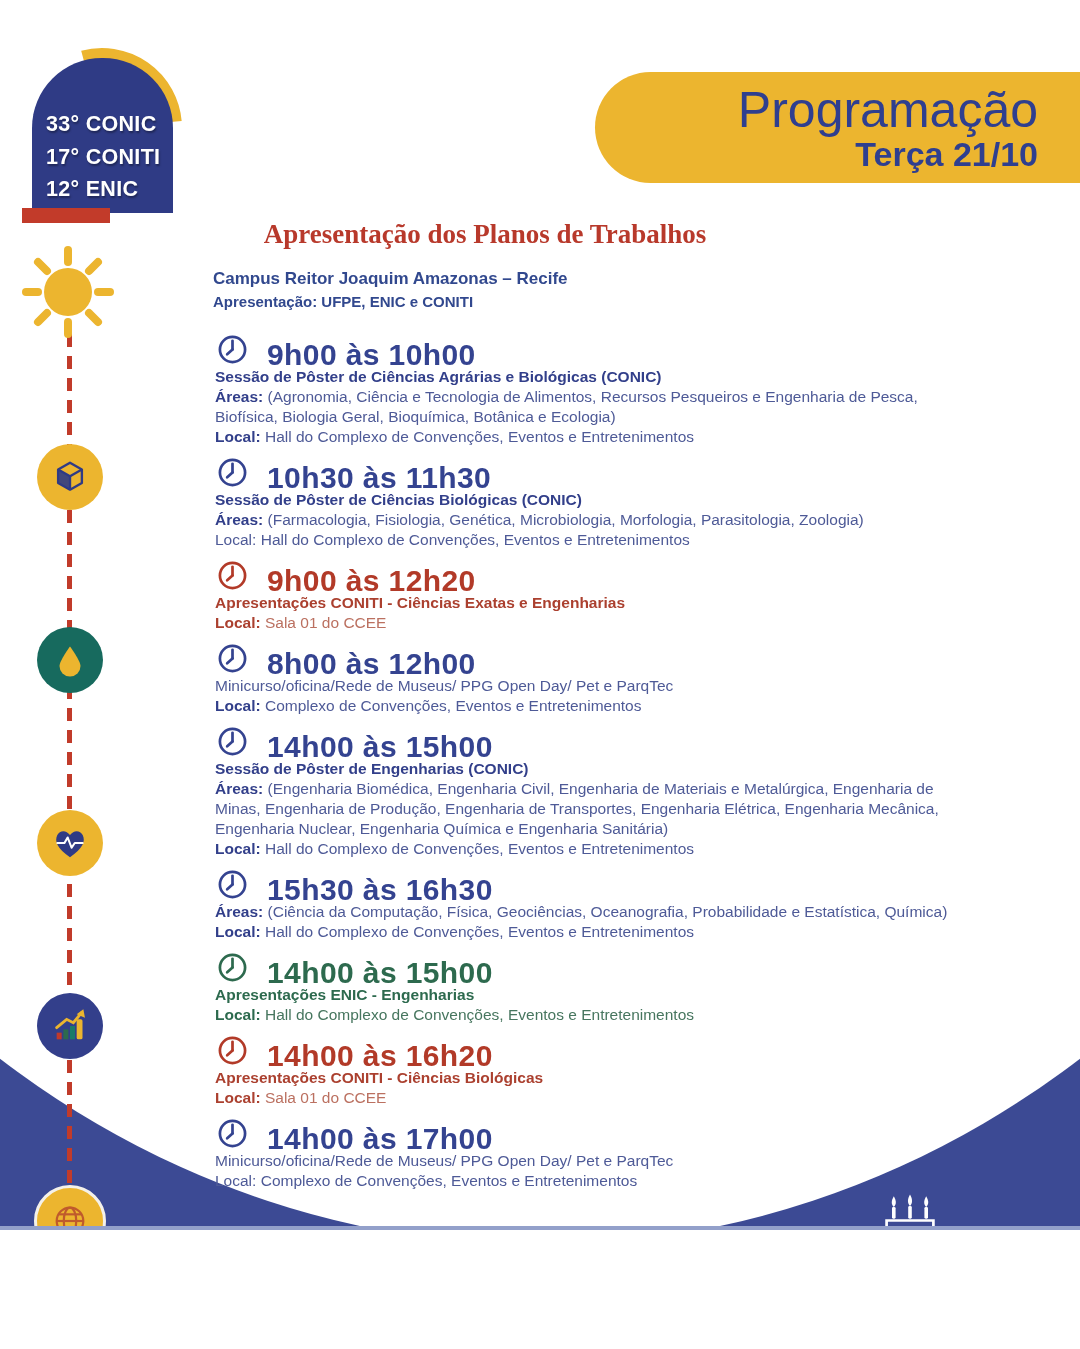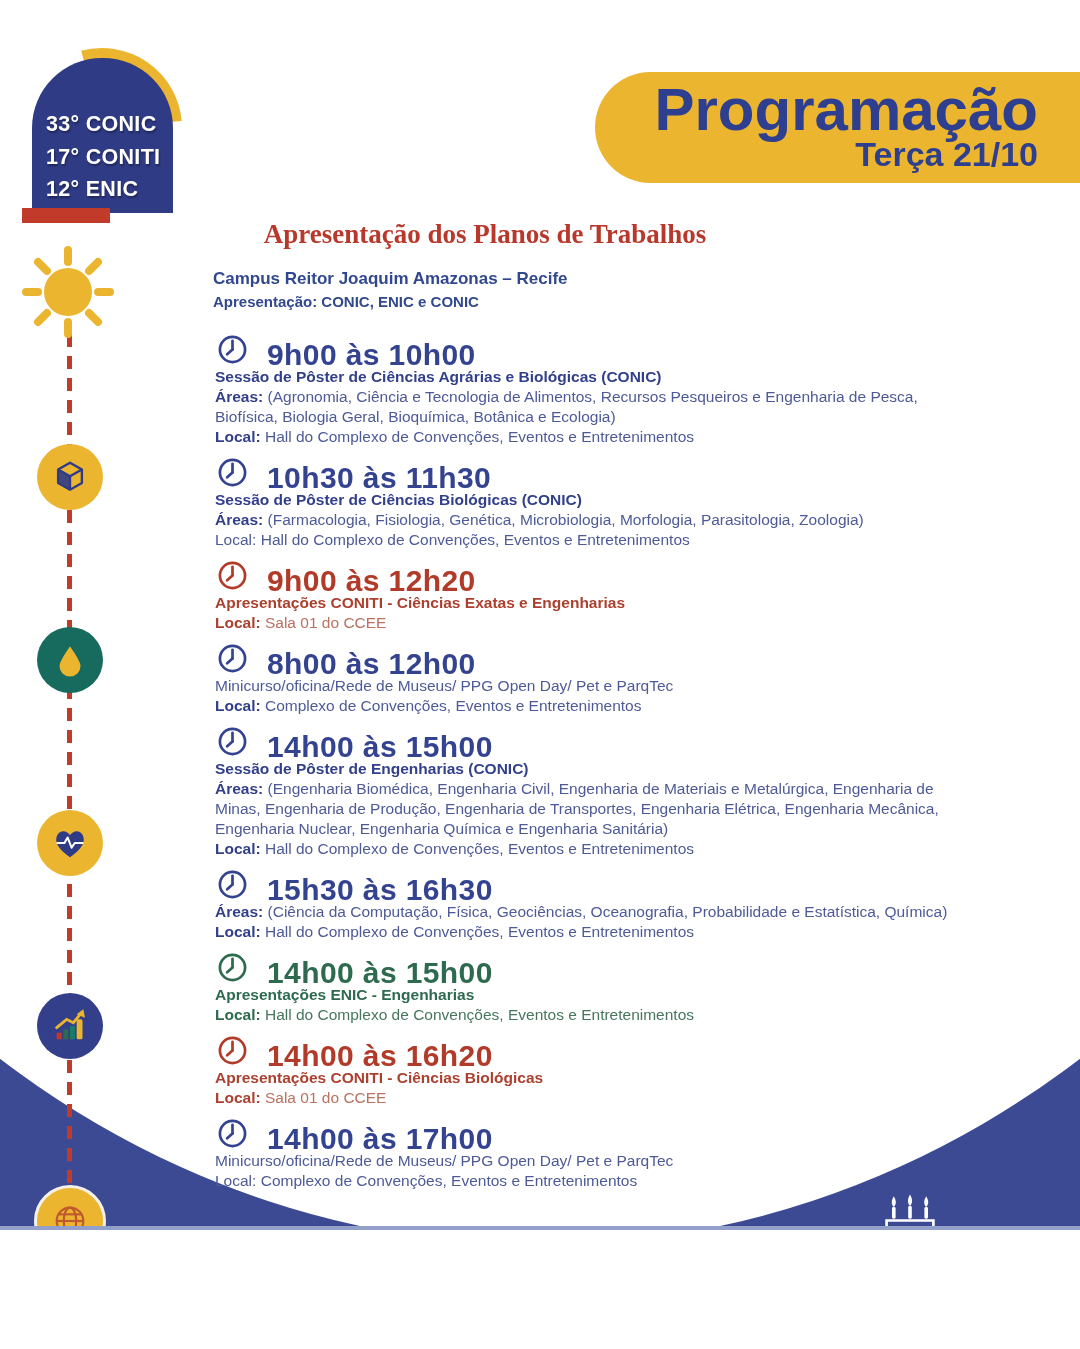--- a/index.html
+++ b/index.html
@@ -18,21 +18,21 @@
   .badge-arch{position:absolute;left:10px;top:2px;width:141px;height:155px;background:#2f3b85;
               border-radius:70px 70px 0 0;}
   .badge-bar{position:absolute;left:0;top:152px;width:88px;height:15px;background:#c23b2a;}
   .badge-text{position:absolute;left:24px;top:52px;color:#ffffff;font-weight:bold;font-size:21.5px;
               line-height:32.5px;letter-spacing:0.3px;text-shadow:1px 2px 2px rgba(0,0,0,0.35);}
 
   
   .pill{position:absolute;left:595px;top:72px;width:485px;height:111px;background:#ecb52f;
         border-radius:56px 0 0 56px;display:flex;flex-direction:column;justify-content:center;
         align-items:flex-end;padding-right:42px;box-sizing:border-box;z-index:5;}
-  .pill-title{font-size:60px;font-weight:bold;color:#2f3f8f;line-height:52px;}
+  .pill-title{font-size:50px;font-weight:normal;color:#2f3f8f;line-height:52px;}
   .pill-sub{font-size:34px;font-weight:bold;color:#2f3f8f;line-height:36px;}
 
   
   .page-title{position:absolute;left:195px;top:219px;width:580px;text-align:center;font-size:27px;
               font-weight:bold;color:#b8392b;z-index:5;font-family:Liberation Serif, serif;}
   .campus{position:absolute;left:213px;top:268px;z-index:5;color:#31488e;}
   .campus-line1{font-size:17px;font-weight:bold;line-height:22px;}
   .campus-line2{font-size:15px;font-weight:bold;line-height:20px;margin-top:2px;}
 
   
@@ -94,21 +94,21 @@
   </div>
 
   <div class="pill">
     <div class="pill-title">Programação</div>
     <div class="pill-sub">Terça 21/10</div>
   </div>
 
   <div class="page-title">Apresentação dos Planos de Trabalhos</div>
   <div class="campus">
     <div class="campus-line1">Campus Reitor Joaquim Amazonas – Recife</div>
-    <div class="campus-line2">Apresentação: CONIC, ENIC e CONIC</div>
+    <div class="campus-line2">Apresentação: UFPE, ENIC e CONITI</div>
   </div>
 
   <div class="tl-line"></div>
 
   <svg class="tl-sun" viewBox="0 0 96 96">
     <circle cx="48" cy="48" r="24" fill="#ecb52f"></circle>
     <g stroke="#ecb52f" stroke-width="8" stroke-linecap="round">
       <line x1="48" y1="6" x2="48" y2="18"></line>
         <line x1="48" y1="78" x2="48" y2="90"></line>
       <line x1="6" y1="48" x2="18" y2="48"></line>

